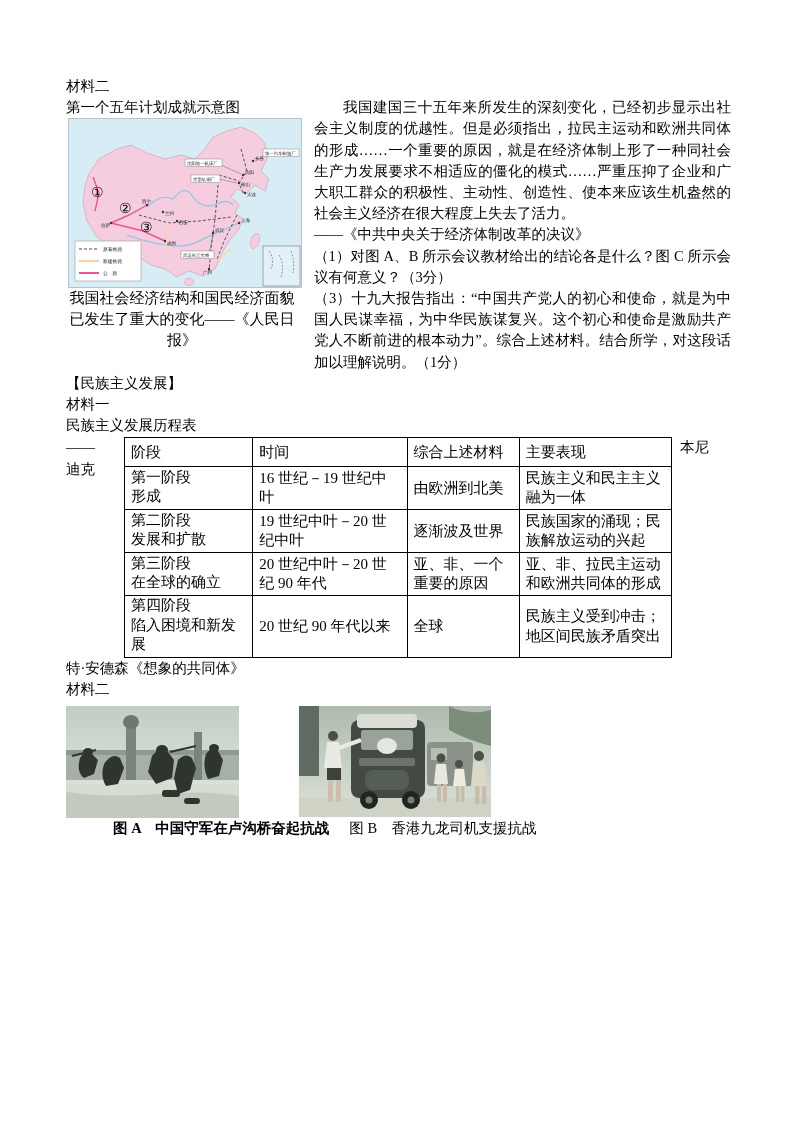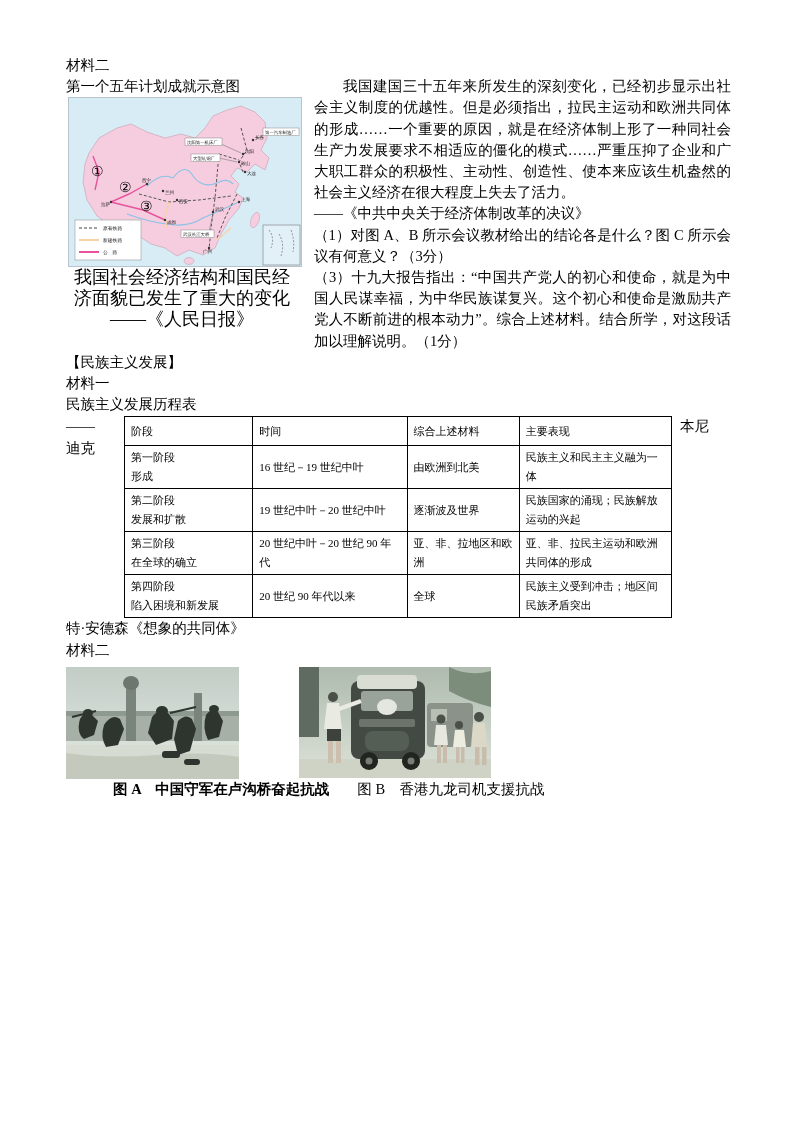--- a/index.html
+++ b/index.html
@@ -1,44 +1,44 @@
 <!DOCTYPE html>
 <html><head>
 <meta charset="utf-8">
 <style>
   html,body{margin:0;padding:0;background:#888;}
   .page{position:relative;width:794px;height:1123px;margin:0 auto;background:#ffffff;
         font-family:"Liberation Serif","DejaVu Serif",serif;color:#000;overflow:hidden;}
-  .content{padding:55px 63px 0 66px;font-size:14.5px;line-height:21.2px;text-align:justify;}
+  .content{padding:76px 63px 0 66px;font-size:14.5px;line-height:21.2px;text-align:justify;}
   .content p{margin:0;}
   .indent{text-indent:2em;}
 
   
   .mat2-figure{float:left;width:238px;height:268px;margin:0 10px 0 0;}
   .map-title{text-align:left;margin:0 0 5px 0;}
   .map-svg{display:block;margin:0 auto;border:1px solid #b8c4cc;}
-  .map-caption{width:232px;margin:4px auto 0;font-size:18px;line-height:21px;text-align:center;}
+  .map-caption{width:232px;margin:4px auto 0;font-size:15px;line-height:21px;text-align:center;}
 
   
   .table-wrap{display:flex;align-items:flex-start;clear:both;margin-top:1px;}
   .wrap-left{width:58px;flex:0 0 58px;}
   .wrap-right{padding-left:8px;}
   table.hist{border-collapse:collapse;table-layout:fixed;width:548px;flex:0 0 548px;}
   table.hist th,table.hist td{border:1px solid #000;padding:1px 6px;font-weight:normal;
-        text-align:left;vertical-align:middle;font-size:11px;line-height:19.5px;margin-left:21px;}
+        text-align:left;vertical-align:middle;font-size:15px;line-height:19.5px;margin-left:21px;}
   table.hist th{height:26px;}
   table.hist td{height:40px;}
-  .pre{white-space:pre-line;}
+  .pre{white-space:pre-line;font-family:Liberation Mono, monospace;}
 
   
   .photos{display:flex;gap:60px;margin-top:6px;align-items:flex-start;}
   .photo-frame{display:block;}
   .photo-captions{margin-top:8px;white-space:nowrap;}
   .cap-a{margin-left:47px;font-weight:bold;}
-  .cap-b{margin-left:28px;font-family:Liberation Serif, serif;}
+  .cap-b{margin-left:20px;font-family:Liberation Serif, serif;}
 </style>
 </head>
 <body>
 
 <div class="page">
   <div class="content">
 
     <p>材料二</p>
 
     <div class="mat2-figure">
@@ -187,21 +187,21 @@
           <td class="pre">第二阶段
 发展和扩散</td>
           <td>19 世纪中叶－20 世纪中叶</td>
           <td>逐渐波及世界</td>
           <td>民族国家的涌现；民族解放运动的兴起</td>
         </tr>
         <tr>
           <td class="pre">第三阶段
 在全球的确立</td>
           <td>20 世纪中叶－20 世纪 90 年代</td>
-          <td>亚、非、拉地区和欧洲</td>
+          <td>亚、非、一个重要的原因</td>
           <td>亚、非、拉民主运动和欧洲共同体的形成</td>
         </tr>
         <tr>
           <td class="pre">第四阶段
 陷入困境和新发展</td>
           <td>20 世纪 90 年代以来</td>
           <td>全球</td>
           <td>民族主义受到冲击；地区间民族矛盾突出</td>
         </tr>
       </tbody>

